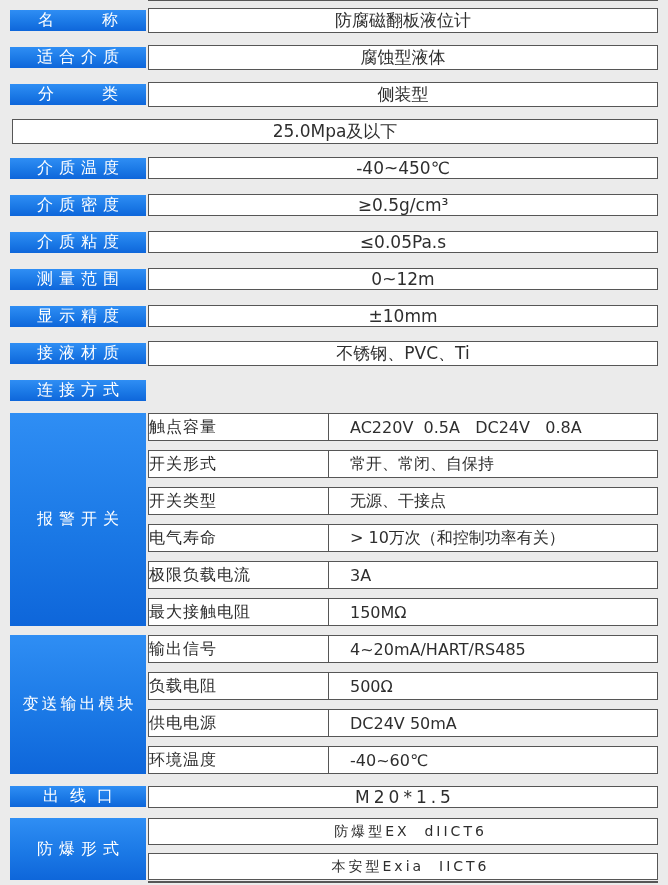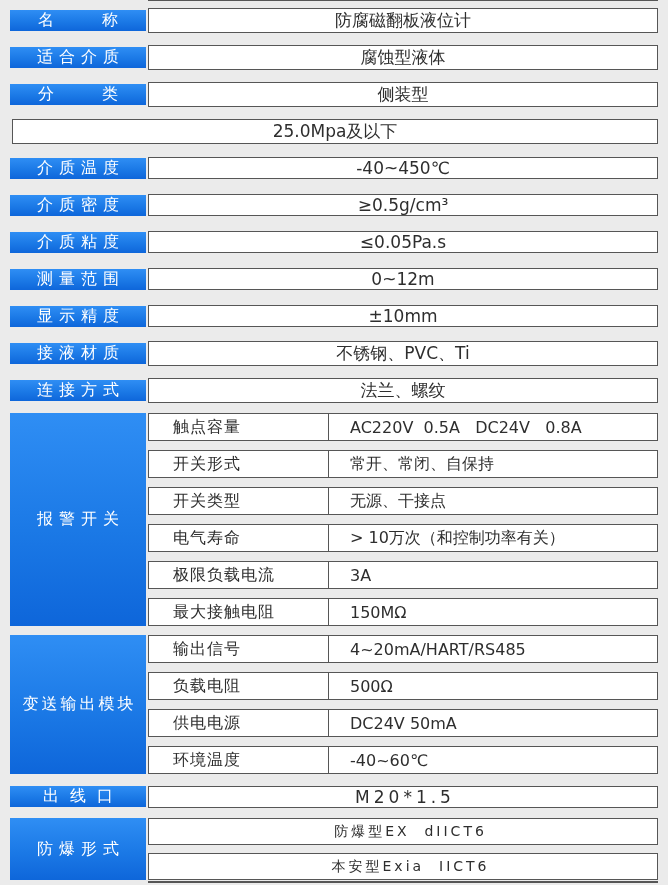--- a/index.html
+++ b/index.html
@@ -39,21 +39,21 @@
     background:#ffffff;border:1px solid #565656;
     display:flex;align-items:stretch;margin-bottom:9px;
     box-sizing:border-box;
   }
   .sub.h27{height:27px;flex:0 0 27px;margin-bottom:8px;}
   .sub:last-child{margin-bottom:0;}
   .sname{
     width:180px;flex:0 0 180px;box-sizing:border-box;
     border-right:1px solid #565656;
     display:flex;align-items:center;
-    padding-left:24px;font-size:16px;letter-spacing:1px;
+    font-size:16px;letter-spacing:1px;
   }
   .sval{
     flex:1;display:flex;align-items:center;
     padding-left:21px;font-size:16px;white-space:pre;
   }
   .sub.full .sval{justify-content:center;padding-left:12px;font-size:14px;}
   .ls6{letter-spacing:6px;text-indent:6px;}
   .ls4{letter-spacing:4px;text-indent:4px;}
   .ls3{letter-spacing:3px;text-indent:3px;}
 </style>
@@ -98,21 +98,20 @@
   <div class="row">
     <div class="blue ls6">显示精度</div>
     <div class="value">±10mm</div>
   </div>
   <div class="row">
     <div class="blue ls6">接液材质</div>
     <div class="value">不锈钢、PVC、Ti</div>
   </div>
   <div class="row">
     <div class="blue ls6">连接方式</div>
-    <div class="value">法兰、螺纹</div>
   </div>
 
   <div class="group">
     <div class="blue ls6">报警开关</div>
     <div class="subs">
       <div class="sub">
         <div class="sname">触点容量</div>
         <div class="sval">AC220V  0.5A   DC24V   0.8A</div>
       </div>
       <div class="sub">

